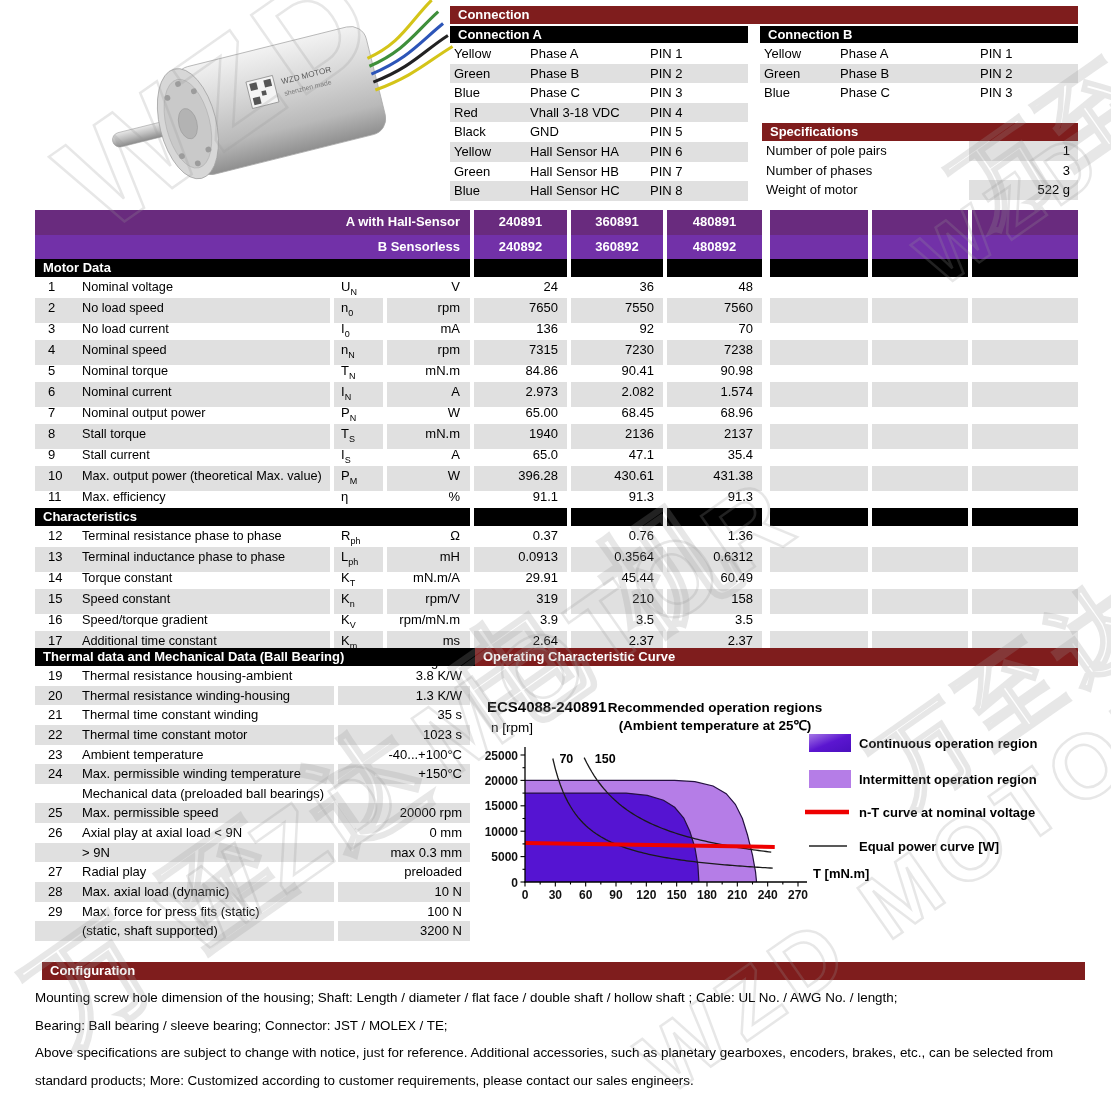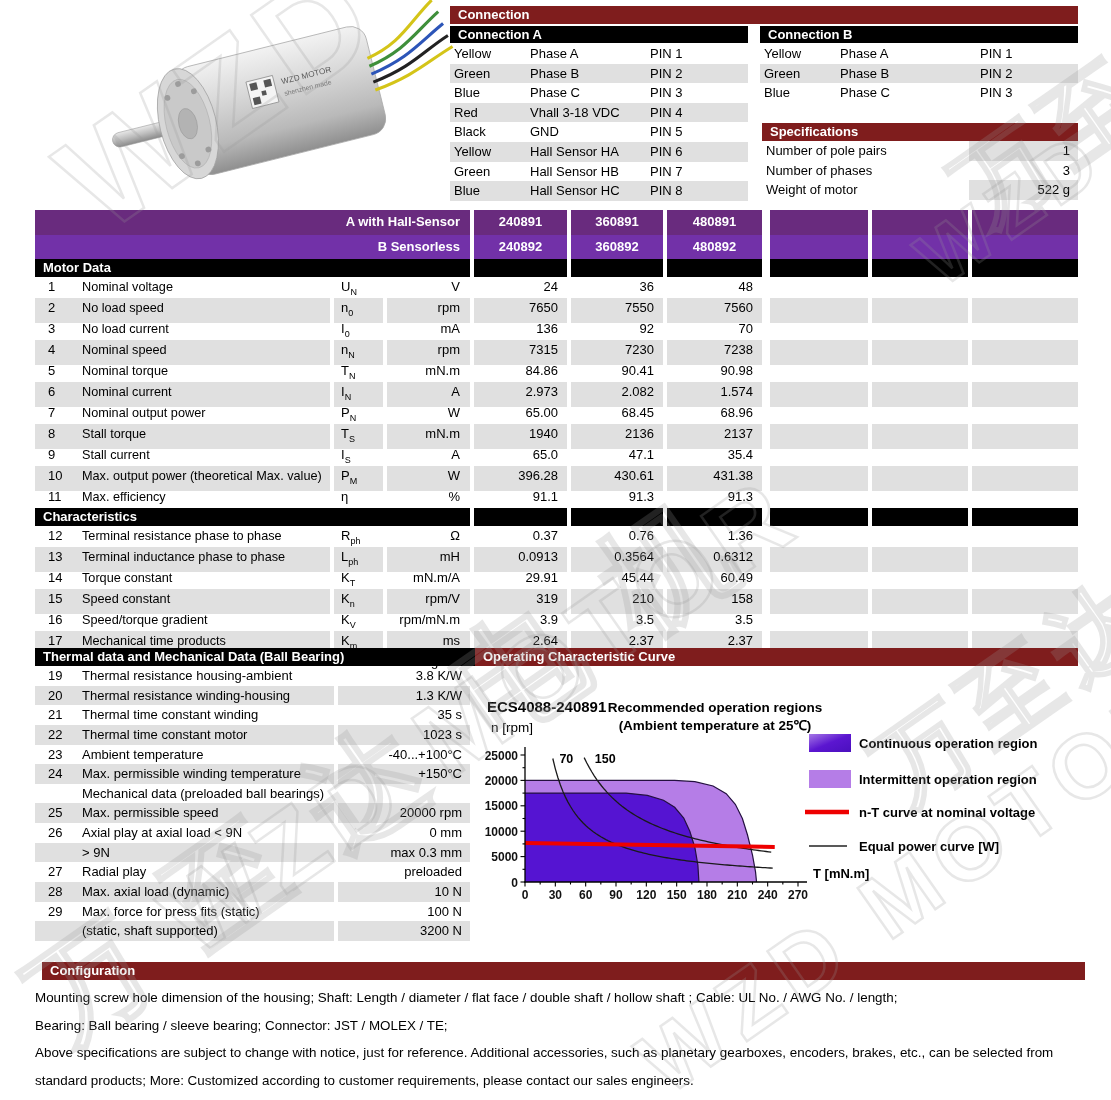--- a/index.html
+++ b/index.html
@@ -463,21 +463,21 @@
           <div class="c g5 cUnit">rpm/mN.m</div>
           <div class="c g7 cV">3.9</div>
           <div class="c g9 cV">3.5</div>
           <div class="c g11 cV">3.5</div>
           <div class="c g13 cV"></div>
           <div class="c g15 cV"></div>
           <div class="c g17 cV"></div>
         </div>
 
         <div class="mgrid mrow">
-          <div class="c g1 stripe"><span class="num">17</span><span class="lbl">Mechanical time products</span></div>
+          <div class="c g1 stripe"><span class="num">17</span><span class="lbl">Additional time constant</span></div>
           <div class="c g3 cSym stripe"><span>K</span><sub>m</sub></div>
           <div class="c g5 cUnit stripe">ms</div>
           <div class="c g7 cV stripe">2.64</div>
           <div class="c g9 cV stripe">2.37</div>
           <div class="c g11 cV stripe">2.37</div>
           <div class="c g13 cV stripe"></div>
           <div class="c g15 cV stripe"></div>
           <div class="c g17 cV stripe"></div>
         </div>
 

